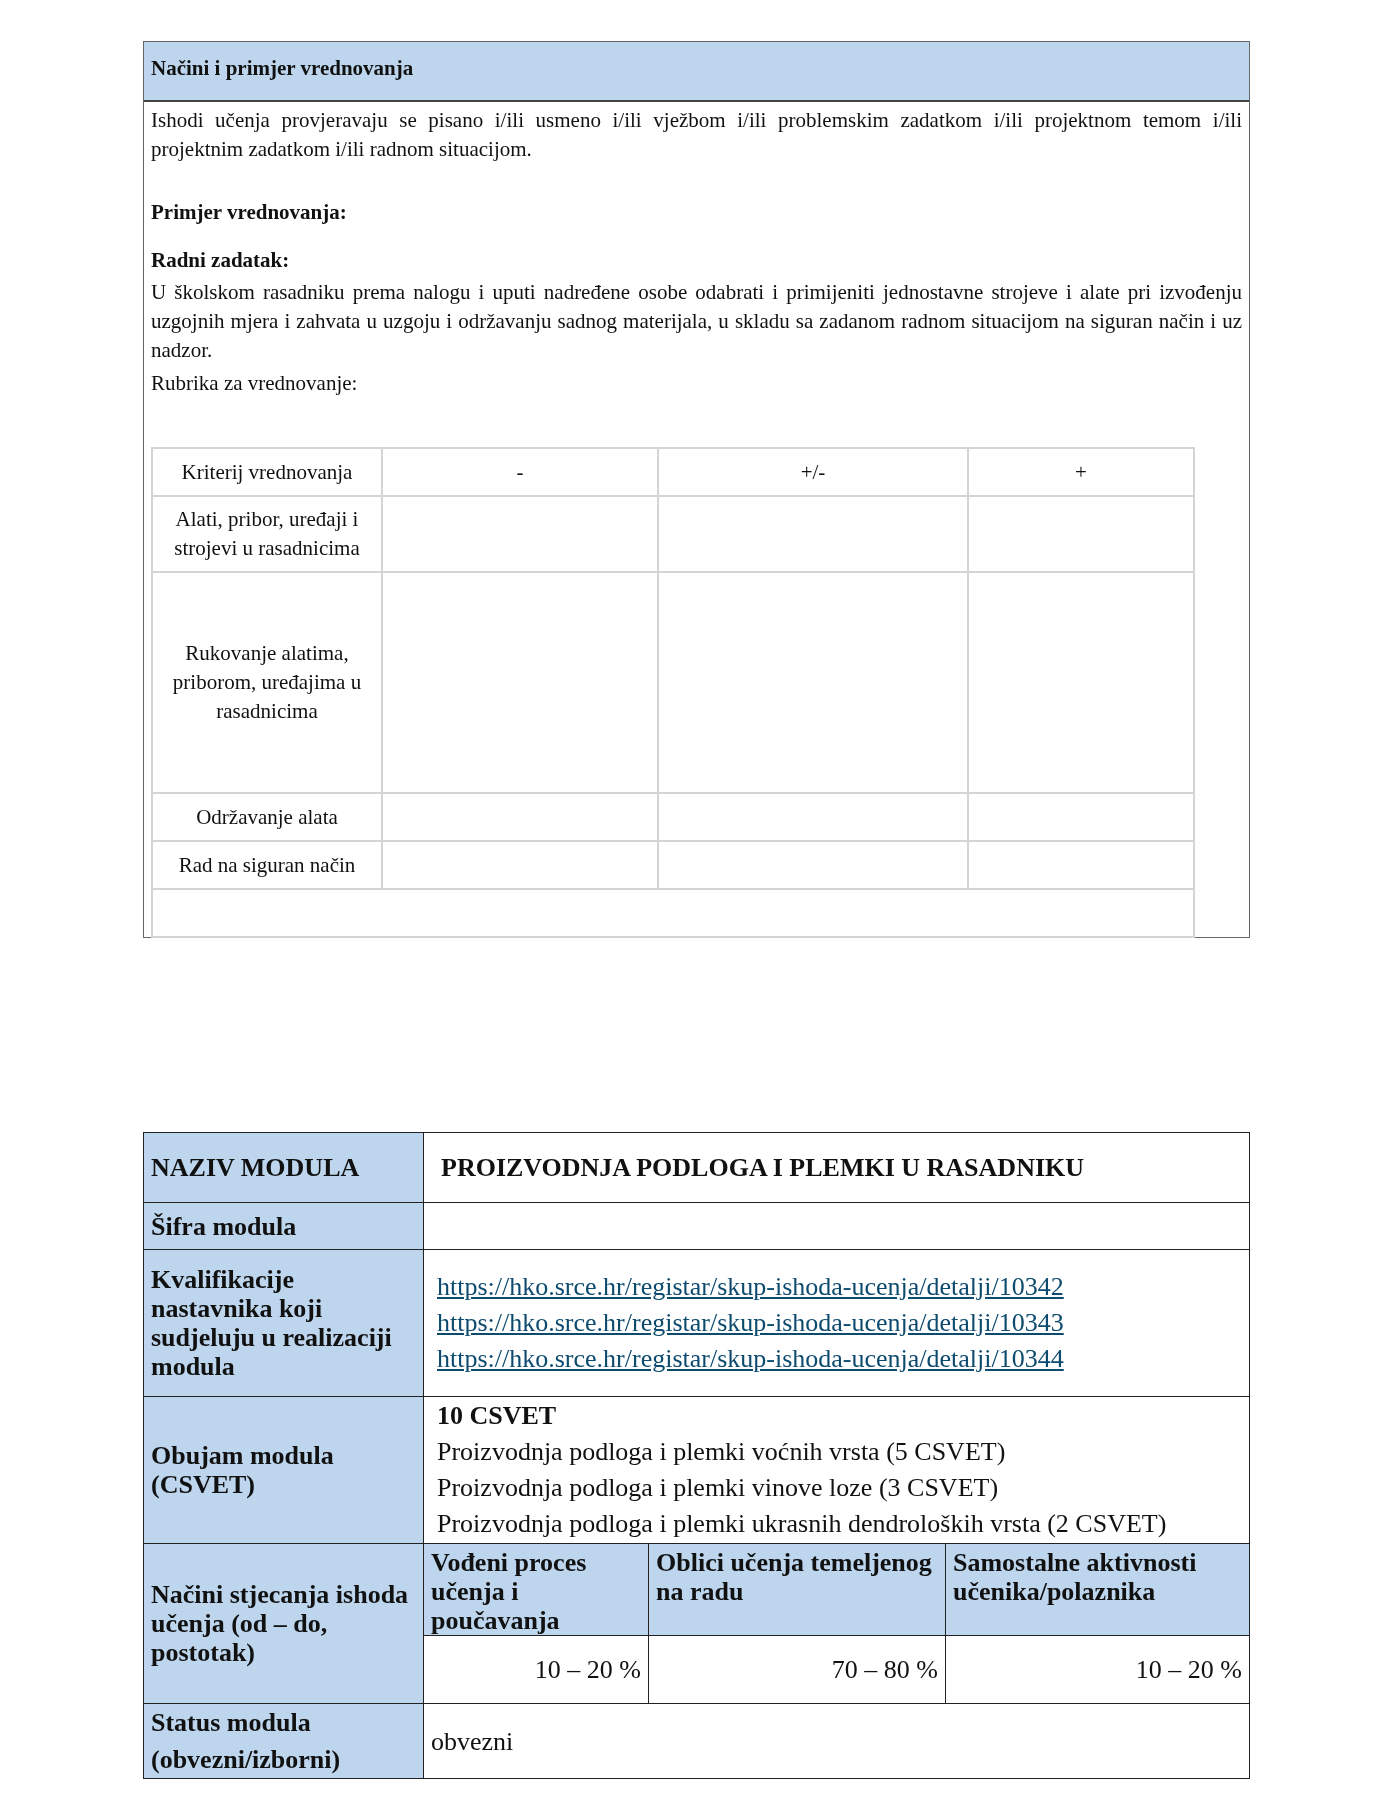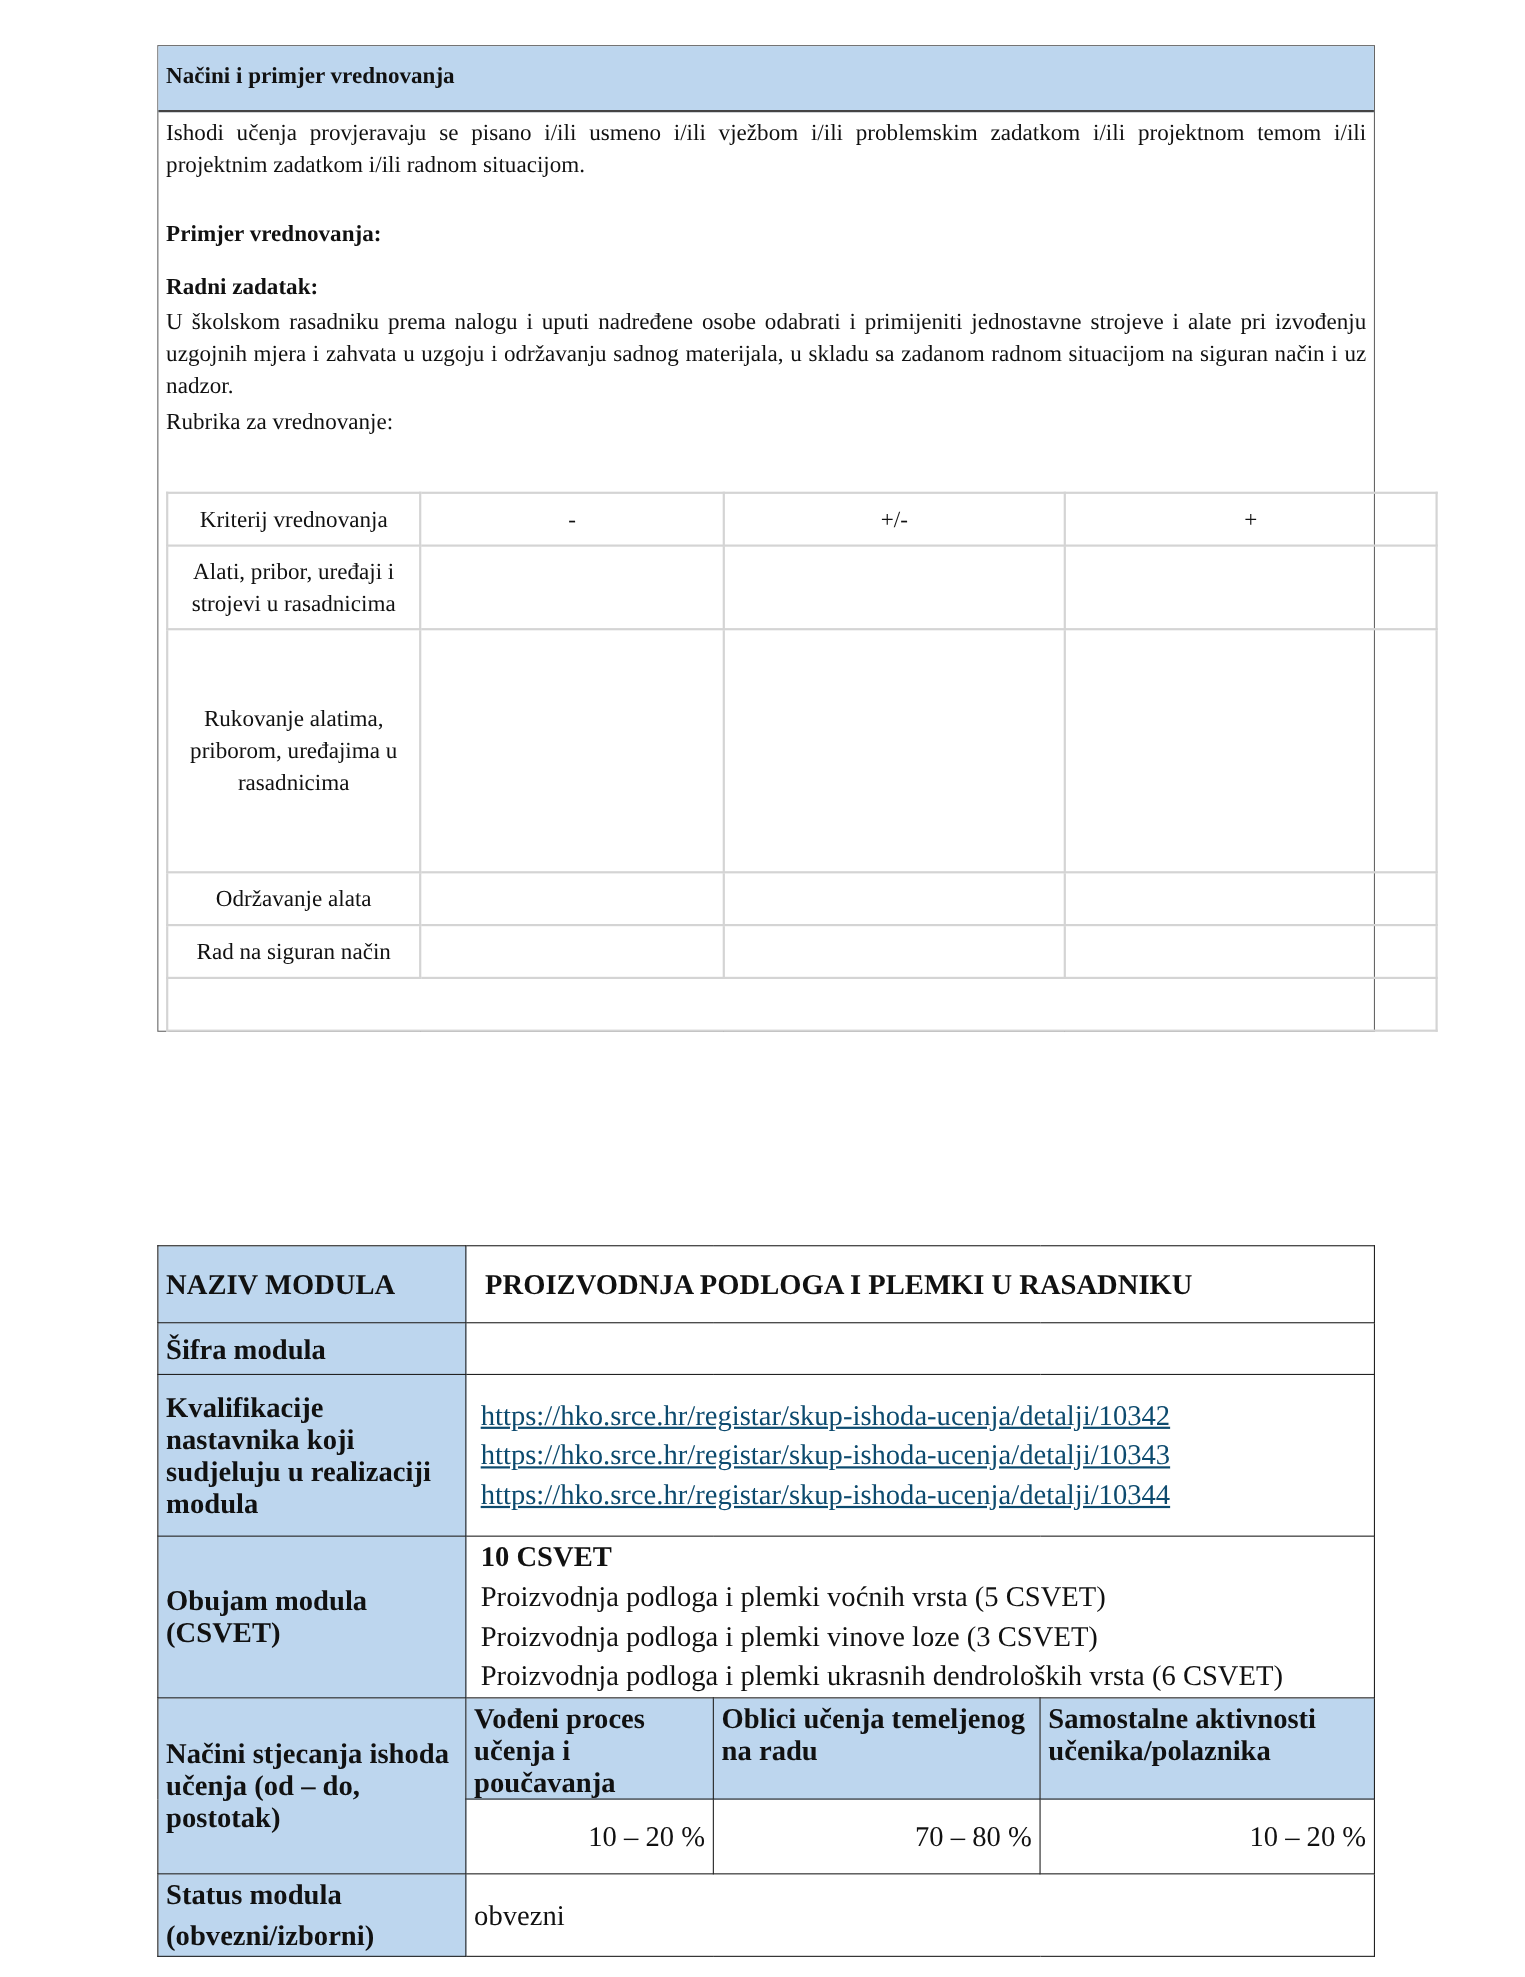--- a/index.html
+++ b/index.html
@@ -3,21 +3,21 @@
 <meta charset="utf-8">
 <style>
   html,body{margin:0;padding:0;background:#fff;}
   body{width:1386px;height:1797px;position:relative;font-family:"Liberation Serif","DejaVu Serif",serif;color:#111;}
   .t1{position:absolute;left:143px;top:41px;width:1107px;height:897px;border:1.5px solid #666;box-sizing:border-box;}
   .t1-head{height:60px;background:#BDD6EE;border-bottom:2px solid #444;box-sizing:border-box;padding:14px 7px;font-weight:bold;font-size:21px;}
   .t1-body{padding:4px 7px;font-size:21px;line-height:29px;}
   .just{text-align:justify;}
   .gap{height:34px;}
   .bold{font-weight:bold;}
-  .rubric{position:absolute;left:7px;top:405px;width:1156px;border-collapse:collapse;font-size:21px;}
+  .rubric{position:absolute;left:7px;top:405px;width:1044px;border-collapse:collapse;font-size:21px;}
   .rubric td{border:2px solid #d4d4d4;text-align:center;vertical-align:middle;line-height:29px;}
   .t2{position:absolute;left:143px;top:1132px;width:1107px;border-collapse:collapse;font-size:26px;}
   .t2 td{border:1.5px solid #222;vertical-align:middle;padding:0 7px;line-height:29px;}
   .lab{background:#BDD6EE;font-weight:bold;width:265px;}
   .subh{background:#BDD6EE;font-weight:bold;vertical-align:top !important;padding-top:4px !important;}
   a{color:#0c4a6e;text-decoration:underline;}
   .c{text-align:right;}
 </style>
 </head>
 <body>
@@ -88,21 +88,21 @@
       <a>https://hko.srce.hr/registar/skup-ishoda-ucenja/detalji/10343</a><br>
       <a>https://hko.srce.hr/registar/skup-ishoda-ucenja/detalji/10344</a>
     </td>
   </tr>
   <tr style="height:147px">
     <td class="lab">Obujam modula (CSVET)</td>
     <td colspan="3" style="padding-left:13px;line-height:36px">
       <div class="bold">10 CSVET</div>
       <div>Proizvodnja podloga i plemki voćnih vrsta (5 CSVET)</div>
       <div>Proizvodnja podloga i plemki vinove loze (3 CSVET)</div>
-      <div>Proizvodnja podloga i plemki ukrasnih dendroloških vrsta (6 CSVET)</div>
+      <div>Proizvodnja podloga i plemki ukrasnih dendroloških vrsta (2 CSVET)</div>
     </td>
   </tr>
   <tr style="height:74px">
     <td class="lab" rowspan="2">Načini stjecanja ishoda učenja (od – do, postotak)</td>
     <td class="subh" style="width:210px">Vođeni proces učenja i poučavanja</td>
     <td class="subh" style="width:282px">Oblici učenja temeljenog na radu</td>
     <td class="subh">Samostalne aktivnosti učenika/polaznika</td>
   </tr>
   <tr style="height:68px">
     <td class="c">10 – 20 %</td>

